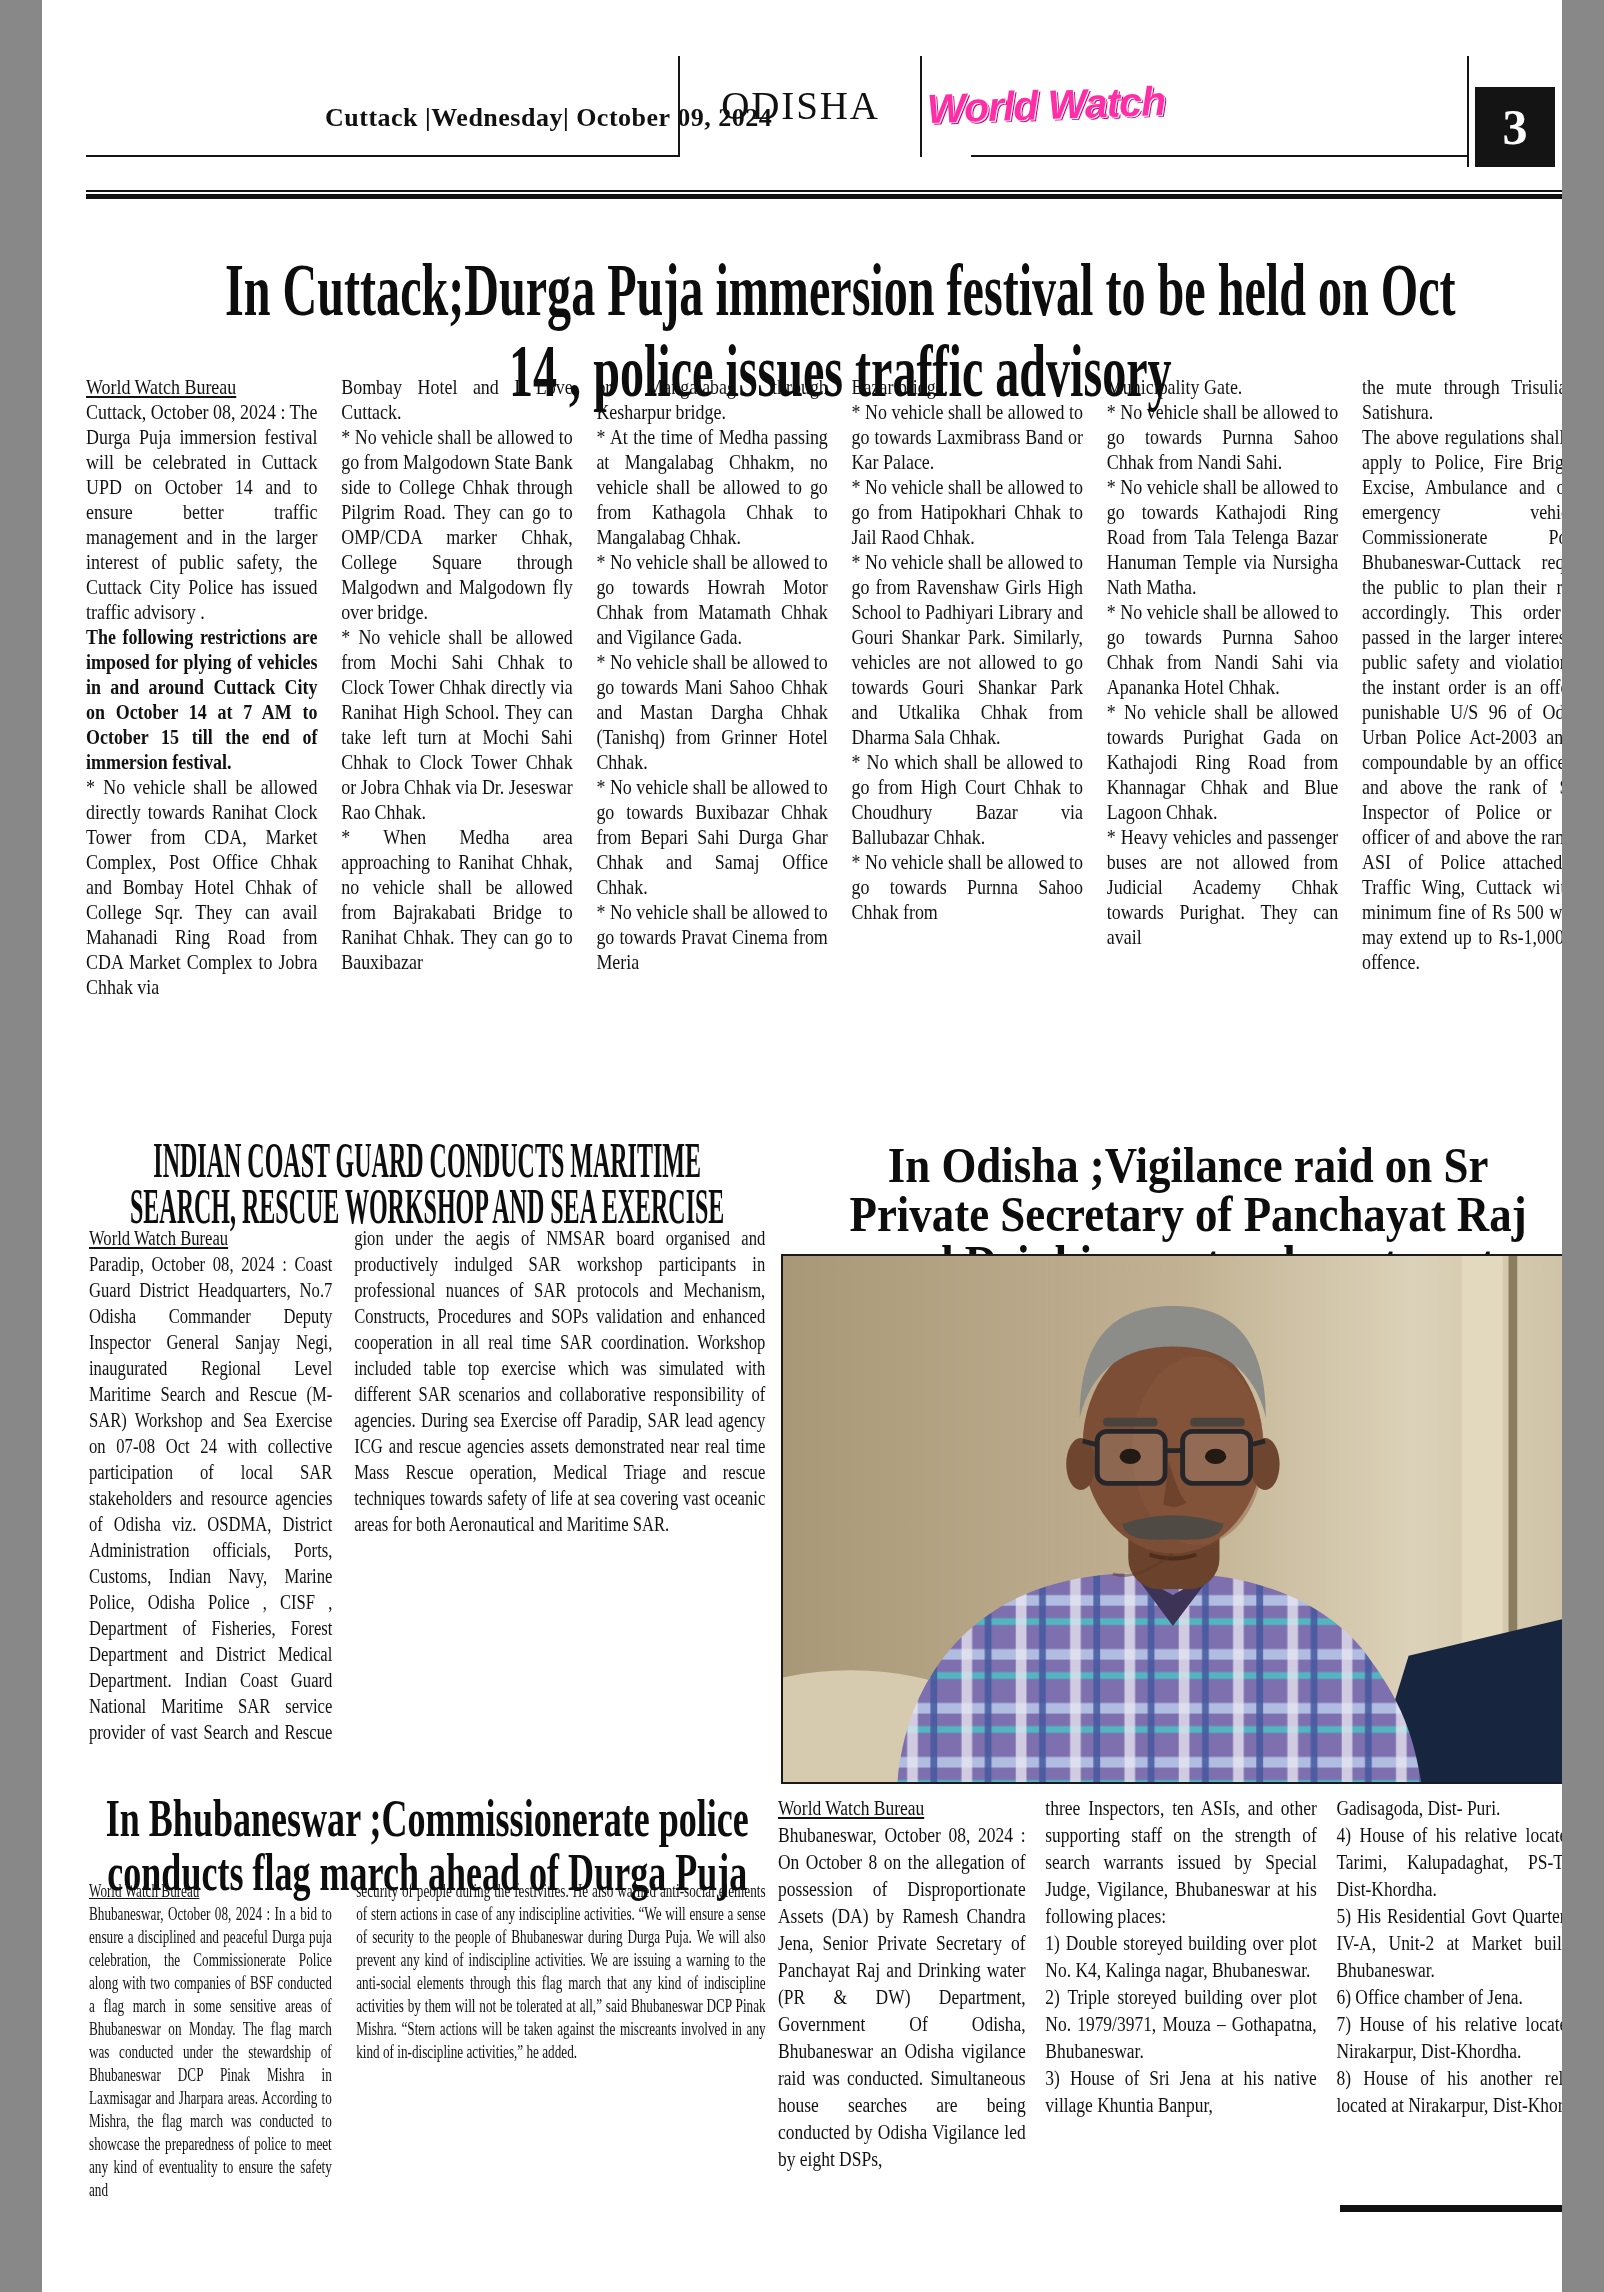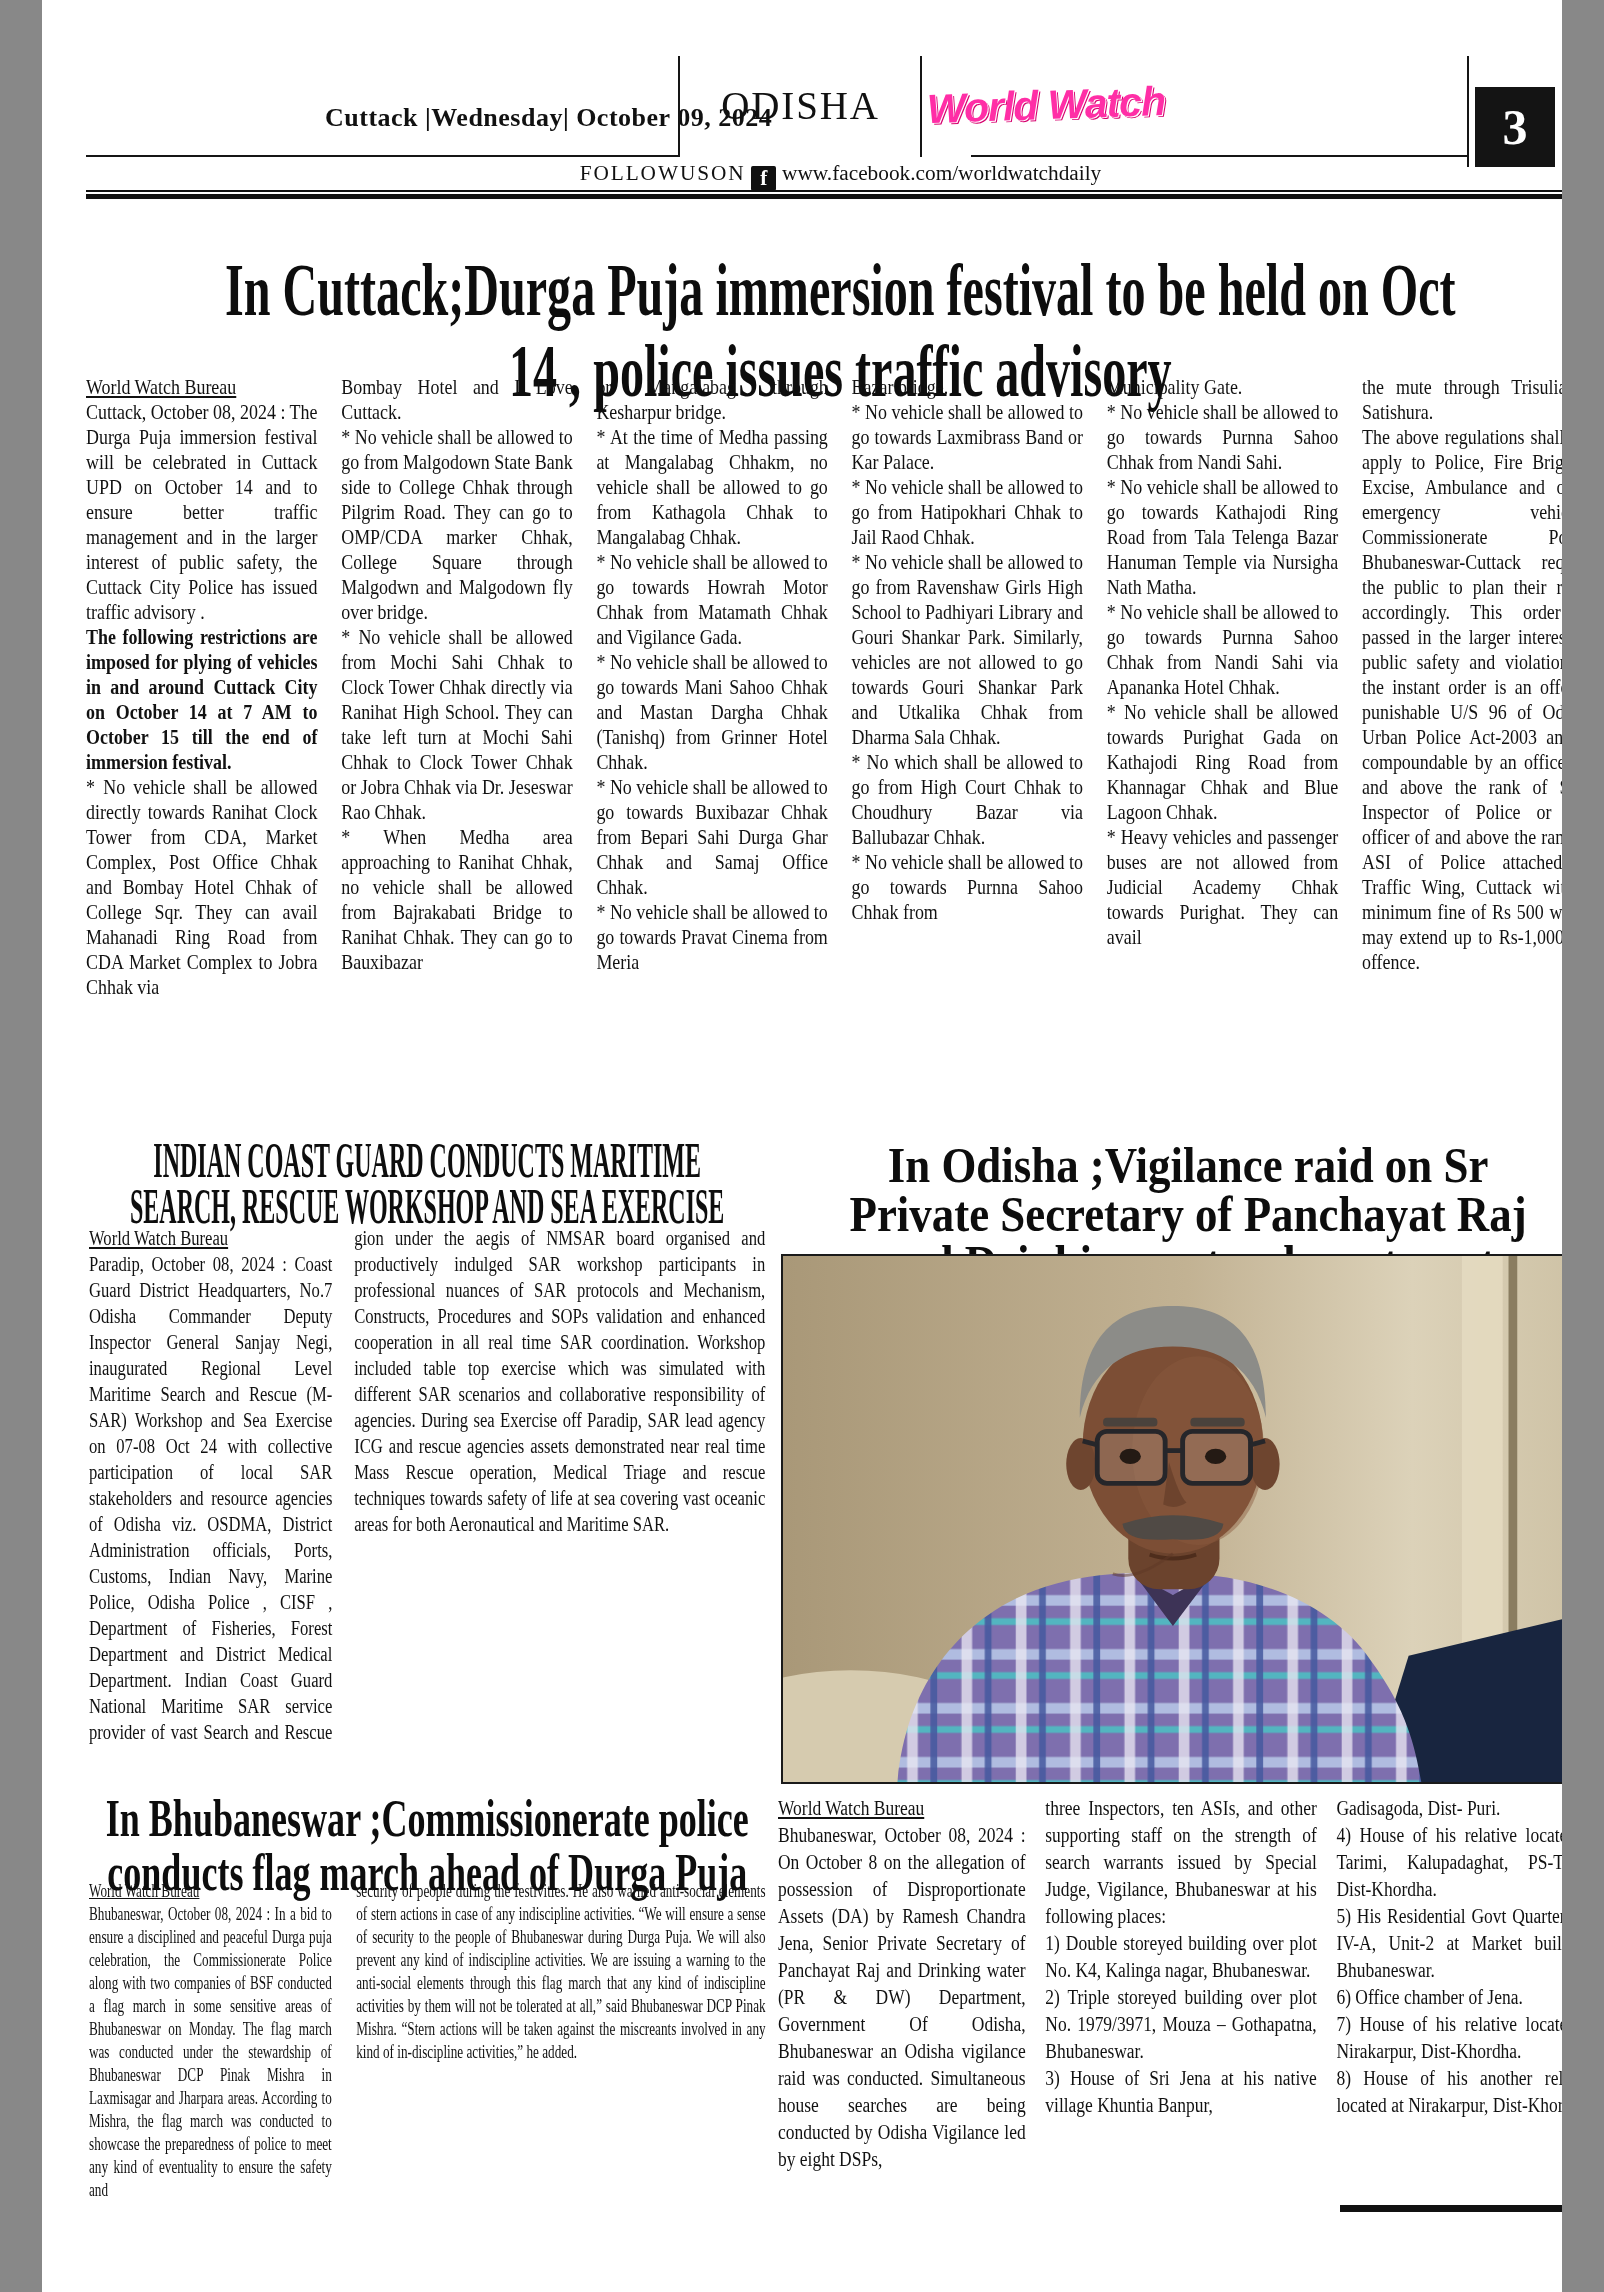--- a/index.html
+++ b/index.html
@@ -81,23 +81,20 @@
   <div class="abs" id="dateline">Cuttack |Wednesday| October 09,  2024</div>
   <div class="abs" id="odisha">ODISHA</div>
   <div class="abs" id="logo">World Watch</div>
   <div class="abs" id="pagebox">3</div>
   <div class="abs vline" id="vline1"></div>
   <div class="abs vline" id="vline2"></div>
   <div class="abs vline" id="vline3"></div>
   <div class="abs hline" id="hrule-left"></div>
   <div class="abs hline" id="hrule-right"></div>
 
-  <div class="abs" id="follow-row">
-    <span class="fl-label">FOLLOWUSON</span><span class="fb-badge">f</span><span>www.facebook.com/worldwatchdaily</span>
-  </div>
   <div class="abs" id="double-rule">
     <div class="dr-thin"></div>
     <div class="dr-thick"></div>
   </div>
 
   <h1 class="abs headline" id="h-traffic">In Cuttack;Durga Puja immersion festival to be held on Oct
 14 , police issues traffic advisory</h1>
   <div class="abs cols" id="traffic-cols">
       <div class="col">
         <p class="byline">World Watch Bureau</p>

